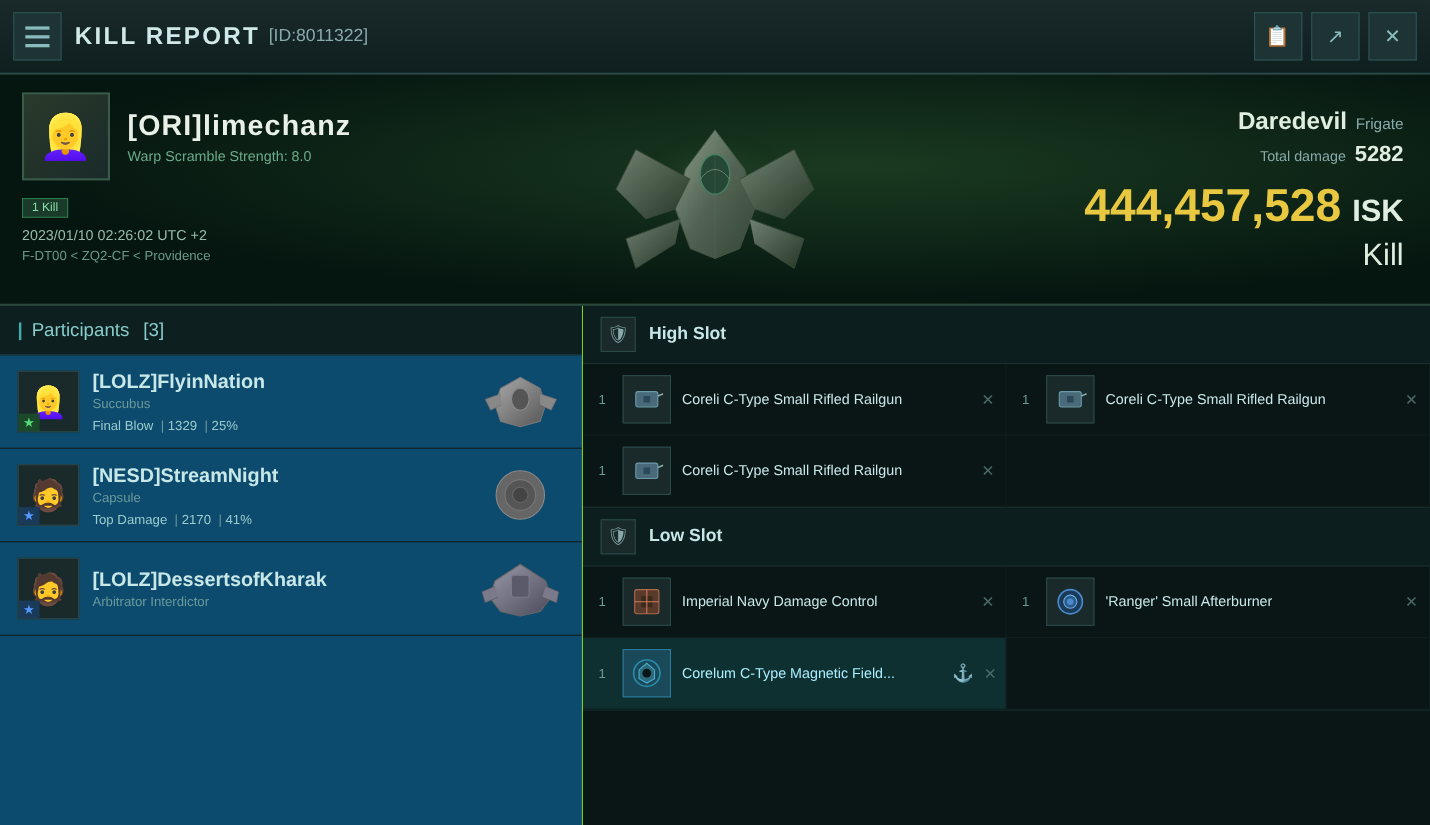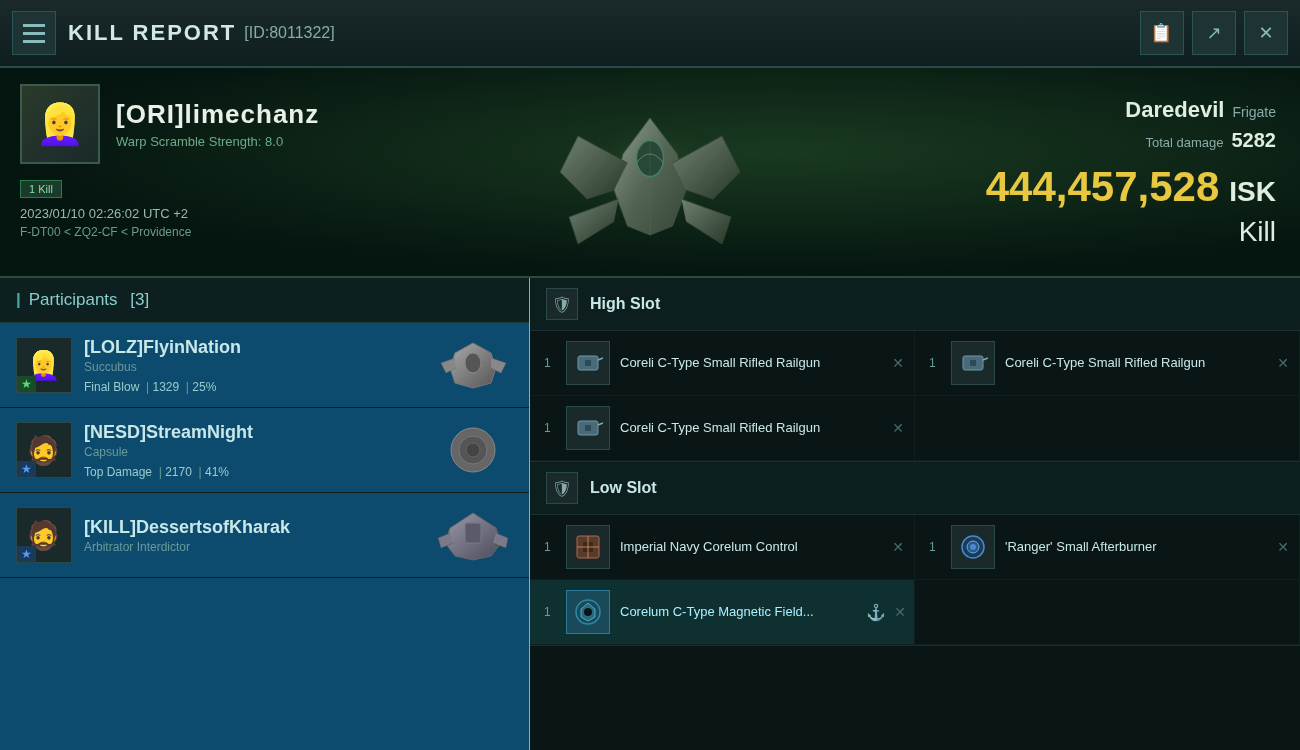--- a/index.html
+++ b/index.html
@@ -568,21 +568,21 @@
         </svg>
       </div>
     </div>
 
     <div class="participant-item">
       <div class="participant-avatar">
         <span>🧔</span>
         <div class="participant-star">★</div>
       </div>
       <div class="participant-info">
-        <div class="participant-name">[KILL]DessertsofKharak</div>
+        <div class="participant-name">[LOLZ]DessertsofKharak</div>
         <div class="participant-ship">Arbitrator Interdictor</div>
       </div>
       <div class="participant-ship-img">
         <svg width="75" height="55" viewBox="0 0 75 55">
           <defs>
             <linearGradient id="sg3" x1="0" y1="0" x2="1" y2="1">
               <stop offset="0%" stop-color="#9a9aaa"></stop>
               <stop offset="100%" stop-color="#4a4a5a"></stop>
             </linearGradient>
           </defs>
@@ -655,21 +655,21 @@
         <div class="equipment-item">
           <span class="equip-count">1</span>
           <div class="equip-icon">
             <svg width="30" height="30" viewBox="0 0 30 30">
                 <rect x="4" y="4" width="22" height="22" rx="2" fill="#5a3a2a" stroke="#aa6a4a" stroke-width="1"></rect>
                 <rect x="10" y="10" width="10" height="10" fill="#3a2a1a"></rect>
                 <line x1="15" y1="4" x2="15" y2="26" stroke="#cc7a5a" stroke-width="1"></line>
                 <line x1="4" y1="15" x2="26" y2="15" stroke="#cc7a5a" stroke-width="1"></line>
               </svg>
           </div>
-          <span class="equip-name">Imperial Navy Corelum Control</span>
+          <span class="equip-name">Imperial Navy Damage Control</span>
           <span class="equip-x">✕</span>
         </div>
         <div class="equipment-item">
           <span class="equip-count">1</span>
           <div class="equip-icon">
             <svg width="30" height="30" viewBox="0 0 30 30">
                 <circle cx="15" cy="15" r="11" fill="#1a3a5a" stroke="#4a8acc" stroke-width="1.5"></circle>
                 <circle cx="15" cy="15" r="6" fill="#2a5a8a" stroke="#6aaadd" stroke-width="1"></circle>
                 <circle cx="15" cy="15" r="3" fill="#4a8aCC"></circle>
               </svg>

